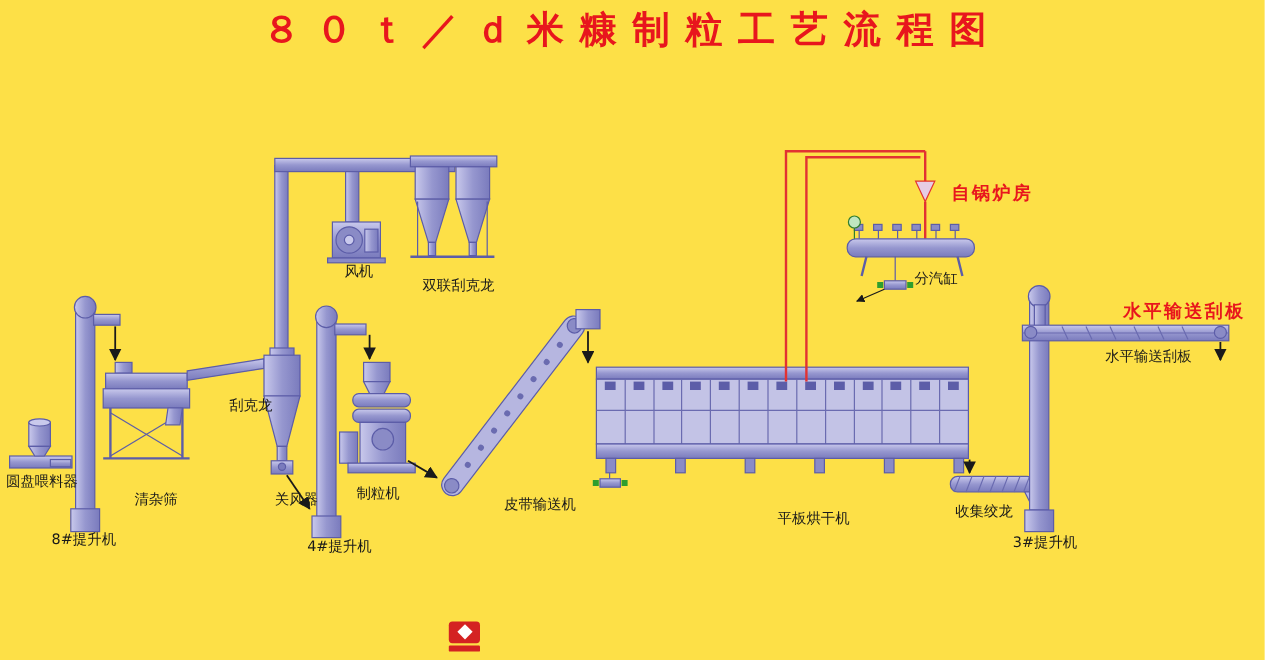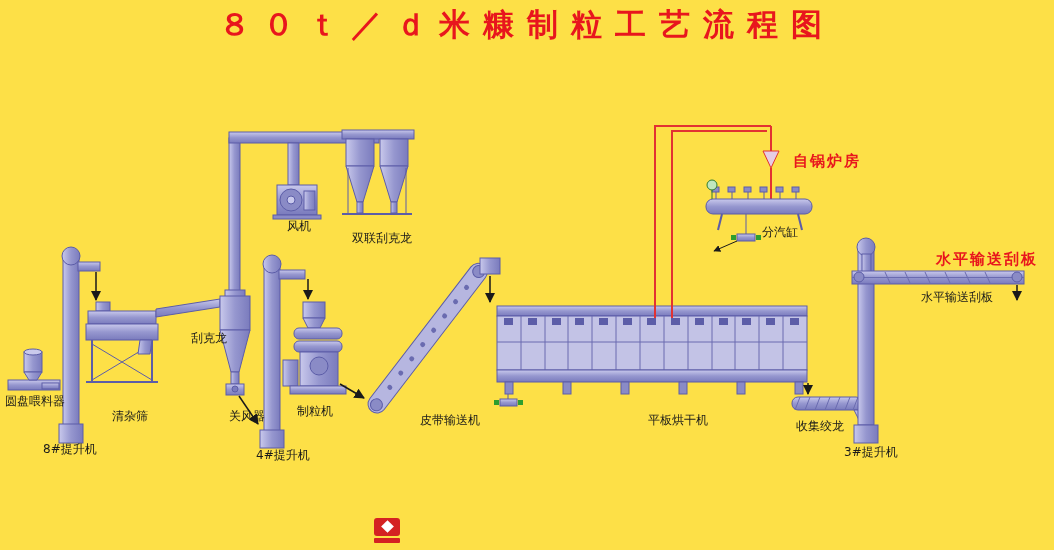--- a/index.html
+++ b/index.html
@@ -269,21 +269,21 @@
   <div class="lbl" style="left:191px;top:332px">刮克龙</div>
   <div class="lbl" style="left:762px;top:226px">分汽缸</div>
   <div class="lbl-red" style="left:793px;top:152px">自锅炉房</div>
   <div class="lbl-red" style="left:936px;top:250px">水平输送刮板</div>
   <div class="lbl" style="left:921px;top:291px">水平输送刮板</div>
   <div class="lbl" style="left:5px;top:395px">圆盘喂料器</div>
   <div class="lbl" style="left:112px;top:410px">清杂筛</div>
   <div class="lbl" style="left:229px;top:410px">关风器</div>
   <div class="lbl" style="left:297px;top:405px">制粒机</div>
   <div class="lbl" style="left:420px;top:414px">皮带输送机</div>
-  <div class="lbl" style="left:648px;top:414px">平板烘干机</div>
+  <div class="lbl" style="left:648px;top:426px">平板烘干机</div>
   <div class="lbl" style="left:796px;top:420px">收集绞龙</div>
   <div class="lbl" style="left:43px;top:443px">8#提升机</div>
   <div class="lbl" style="left:256px;top:449px">4#提升机</div>
   <div class="lbl" style="left:844px;top:446px">3#提升机</div>
 
   <div class="logo">
     <div class="logo-emblem"></div>
     <div class="logo-bar"></div>
   </div>
 

